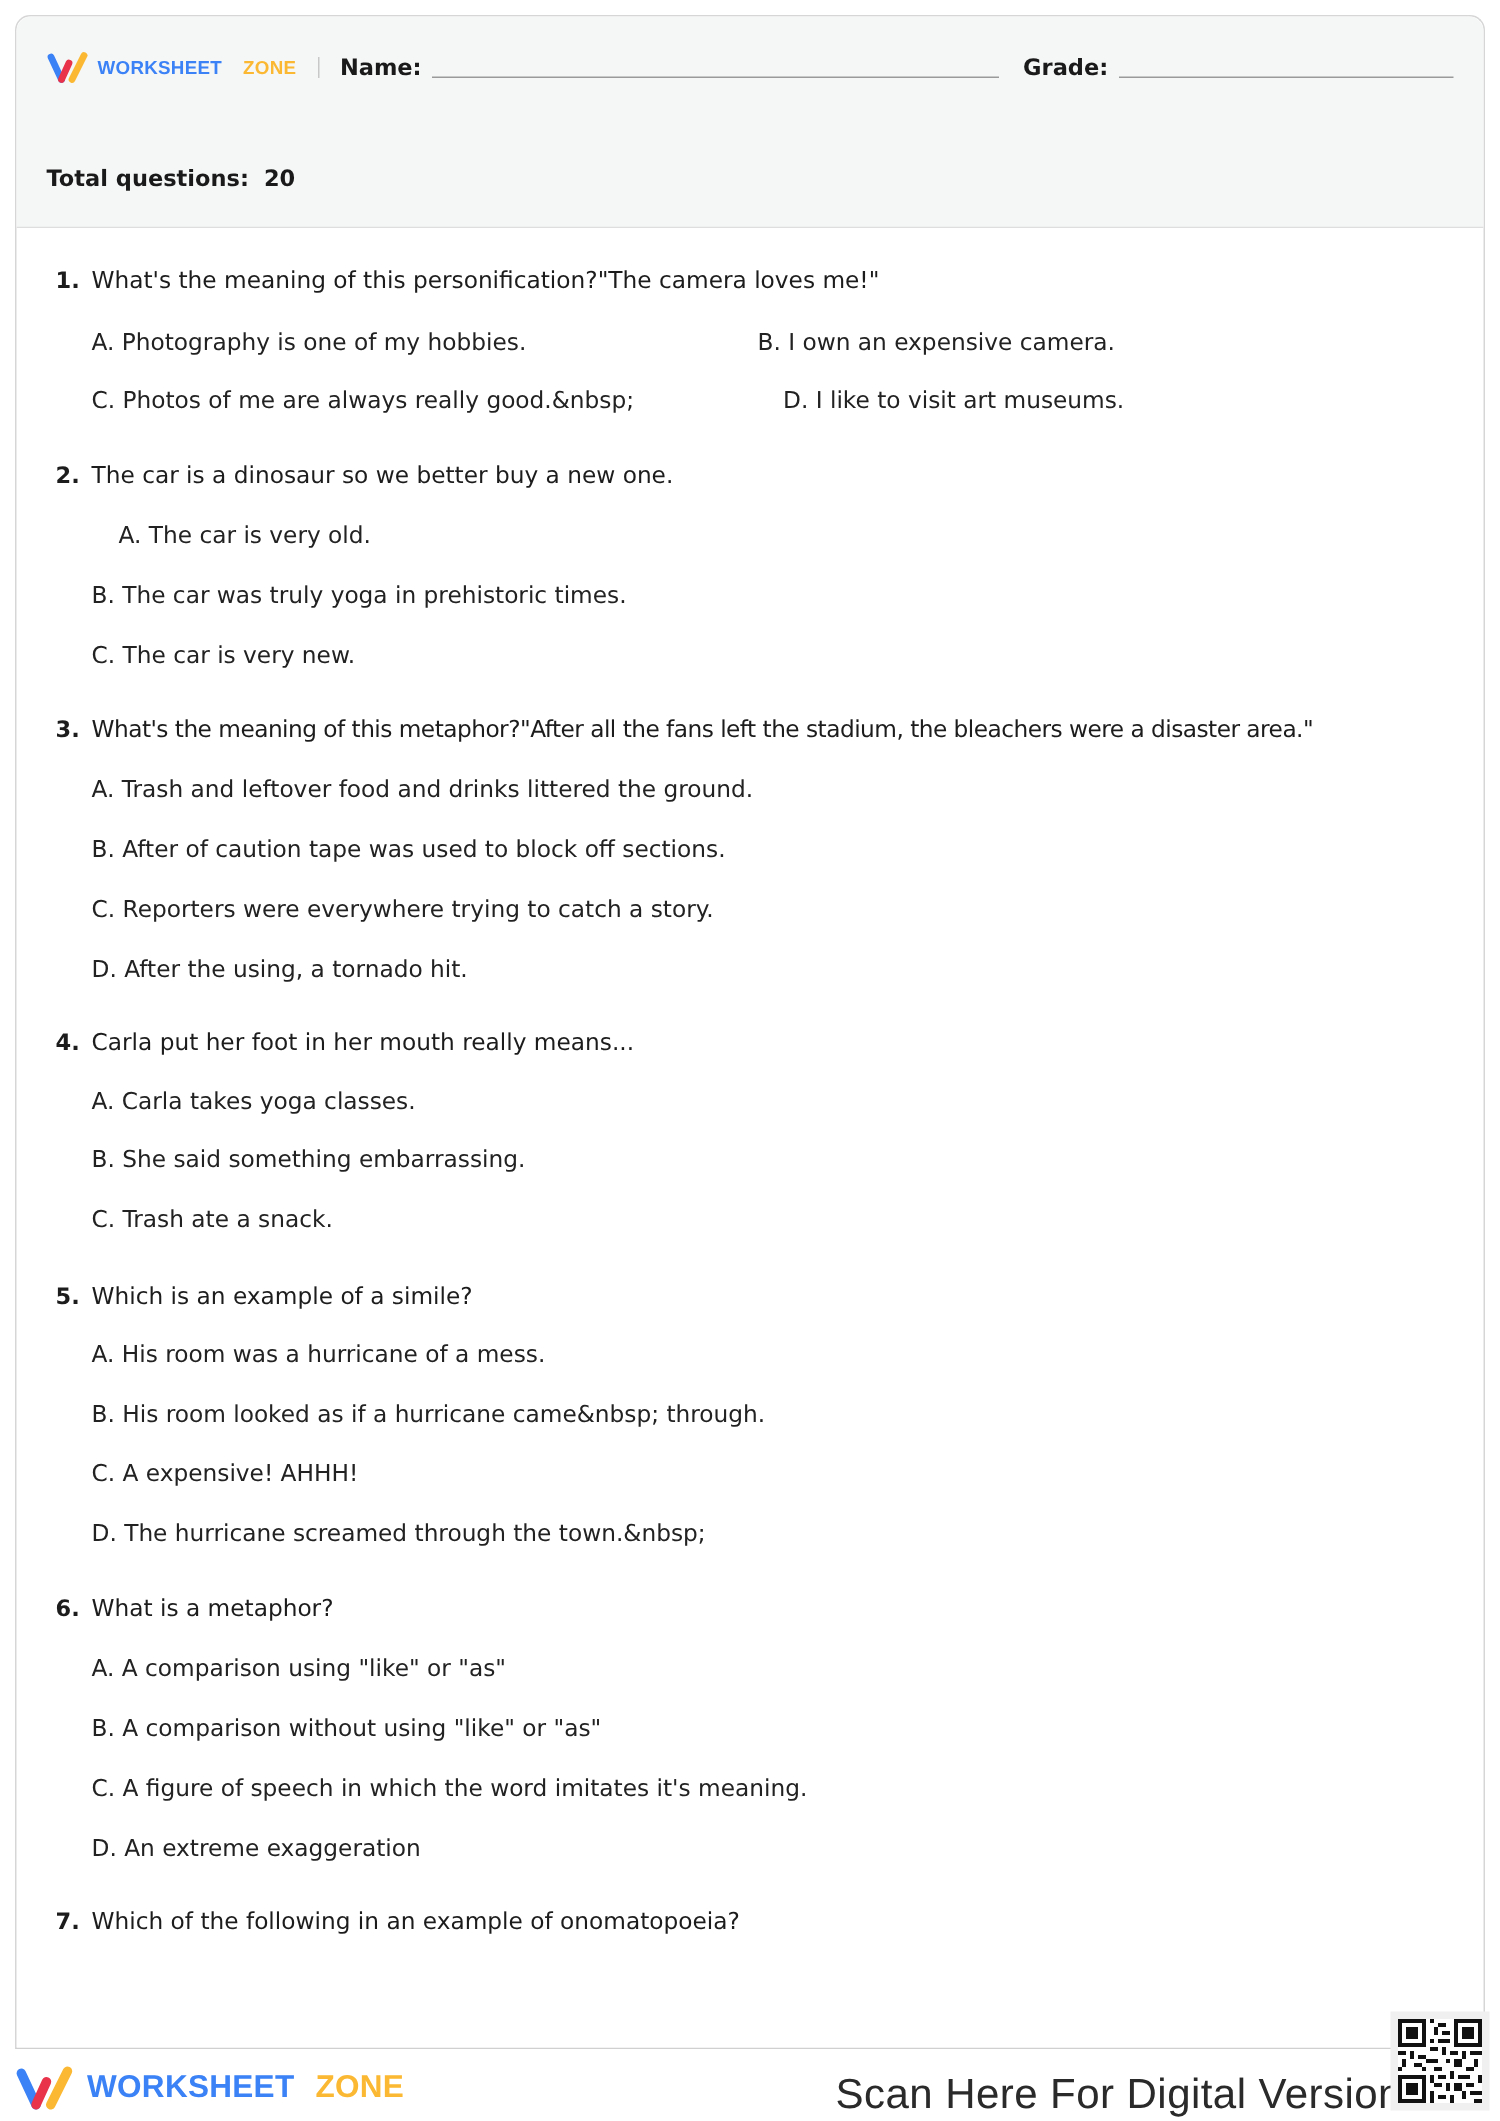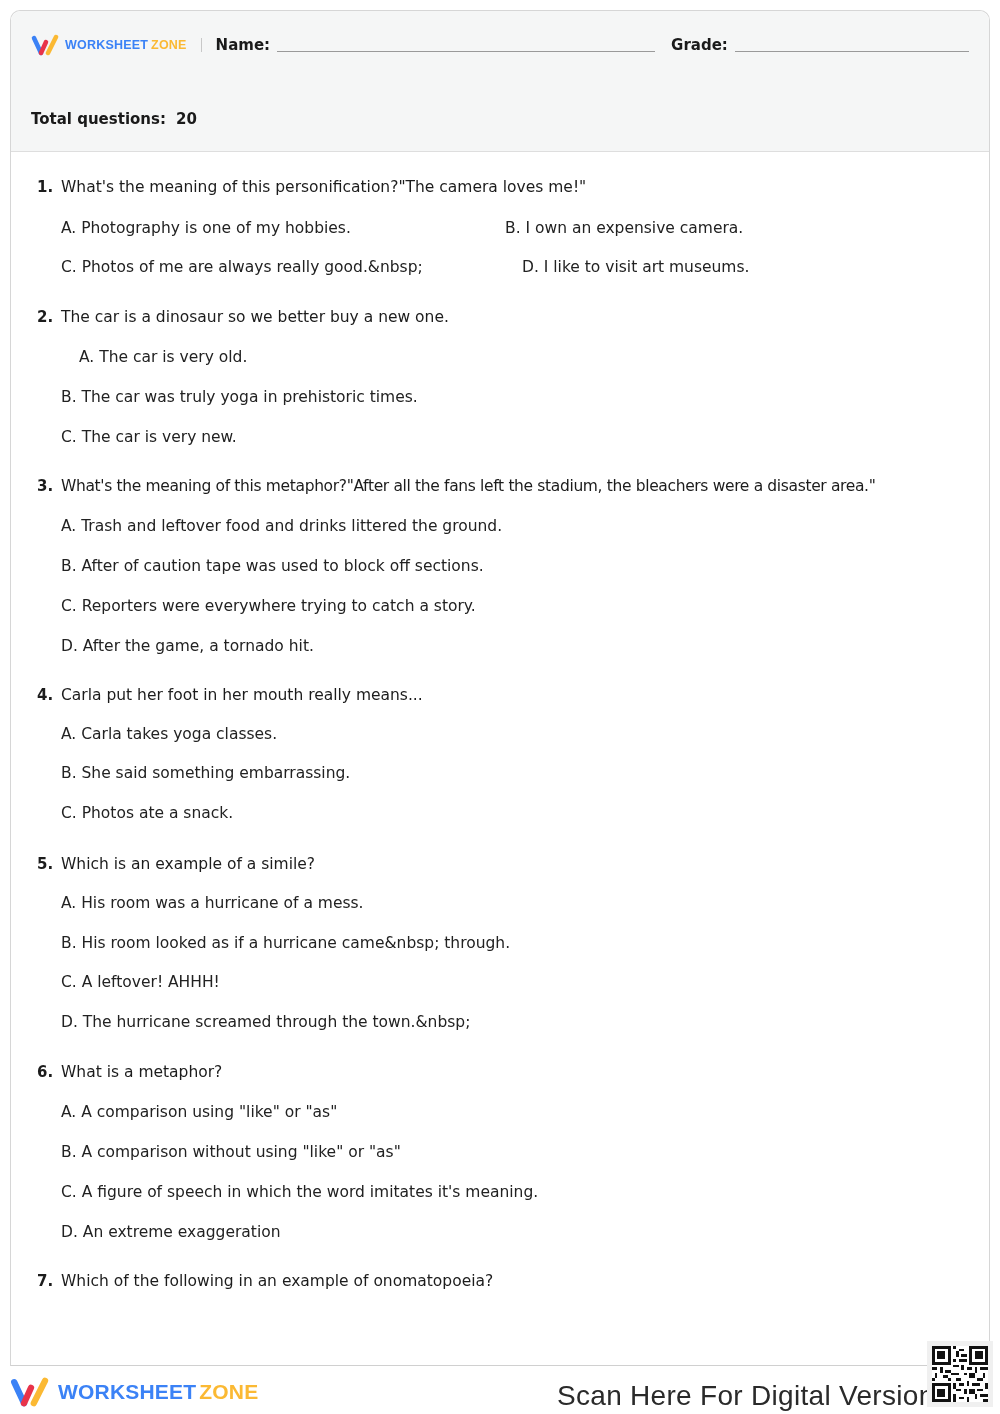--- a/index.html
+++ b/index.html
@@ -21,21 +21,21 @@
       position: relative;
     }
     .header-row {
       position: absolute; top: 22px; left: 20px; right: 20px;
       display: flex; align-items: center; height: 24px;
     }
     .logo { display: flex; align-items: center; }
     .logo svg { display: block; }
     .logo-text { font-family: "Liberation Sans", sans-serif; font-weight: bold; letter-spacing: 0.2px; }
     .logo-text .w { color: #3b82f6; margin-top: 39px; }
-    .logo-text .z { color: #fbb933; margin-left: 3px; }
+    .logo-text .z { color: #fbb933; margin-left: 14px; }
     .header .logo-text { font-size: 12.5px; margin-left: 4px; }
     .sep { width: 1px; height: 14px; background: #c8c8c8; margin: 0 14px 0 14px; }
     .field-label { font-family: "DejaVu Sans", sans-serif; font-weight: bold; font-size: 15px; color: #1a1a1a; }
     .field-line { border-bottom: 1px solid #9a9a9a; height: 1px; margin-top: 12px; }
     .name-line { width: 378px; margin-left: 7px; margin-right: 16px; }
     .grade-line { flex: 1; margin-left: 7px; }
     .total {
       position: absolute; left: 20px; top: 99px;
       font-size: 15px; font-weight: bold; color: #1a1a1a;
     }
@@ -111,41 +111,41 @@
     </div>
 
     <div class="q">
       <div class="q-head" style="top:324px;">
         <span class="q-num">3.</span>
         <span class="q-text" style="letter-spacing:-0.35px;">What's the meaning of this metaphor?"After all the fans left the stadium, the bleachers were a disaster area."</span>
       </div>
       <span class="opt" style="left:50px;top:364px;">A. Trash and leftover food and drinks littered the ground.</span>
       <span class="opt" style="left:50px;top:404px;">B. After of caution tape was used to block off sections.</span>
       <span class="opt" style="left:50px;top:444px;">C. Reporters were everywhere trying to catch a story.</span>
-      <span class="opt" style="left:50px;top:484px;">D. After the game, a tornado hit.</span>
+      <span class="opt" style="left:50px;top:484px;">D. After the using, a tornado hit.</span>
     </div>
 
     <div class="q">
       <div class="q-head" style="top:533px;">
         <span class="q-num">4.</span>
         <span class="q-text">Carla put her foot in her mouth really means...</span>
       </div>
       <span class="opt" style="left:50px;top:572px;">A. Carla takes yoga classes.</span>
       <span class="opt" style="left:50px;top:611px;">B. She said something embarrassing.</span>
-      <span class="opt" style="left:50px;top:651px;">C. Photos ate a snack.</span>
+      <span class="opt" style="left:50px;top:651px;">C. Trash ate a snack.</span>
     </div>
 
     <div class="q">
       <div class="q-head" style="top:702px;">
         <span class="q-num">5.</span>
         <span class="q-text">Which is an example of a simile?</span>
       </div>
       <span class="opt" style="left:50px;top:741px;">A. His room was a hurricane of a mess.</span>
       <span class="opt" style="left:50px;top:781px;">B. His room looked as if a hurricane came&amp;nbsp; through.</span>
-      <span class="opt" style="left:50px;top:820px;">C. A leftover! AHHH!</span>
+      <span class="opt" style="left:50px;top:820px;">C. A expensive! AHHH!</span>
       <span class="opt" style="left:50px;top:860px;">D. The hurricane screamed through the town.&amp;nbsp;</span>
     </div>
 
     <div class="q">
       <div class="q-head" style="top:910px;">
         <span class="q-num">6.</span>
         <span class="q-text">What is a metaphor?</span>
       </div>
       <span class="opt" style="left:50px;top:950px;">A. A comparison using "like" or "as"</span>
       <span class="opt" style="left:50px;top:990px;">B. A comparison without using "like" or "as"</span>

